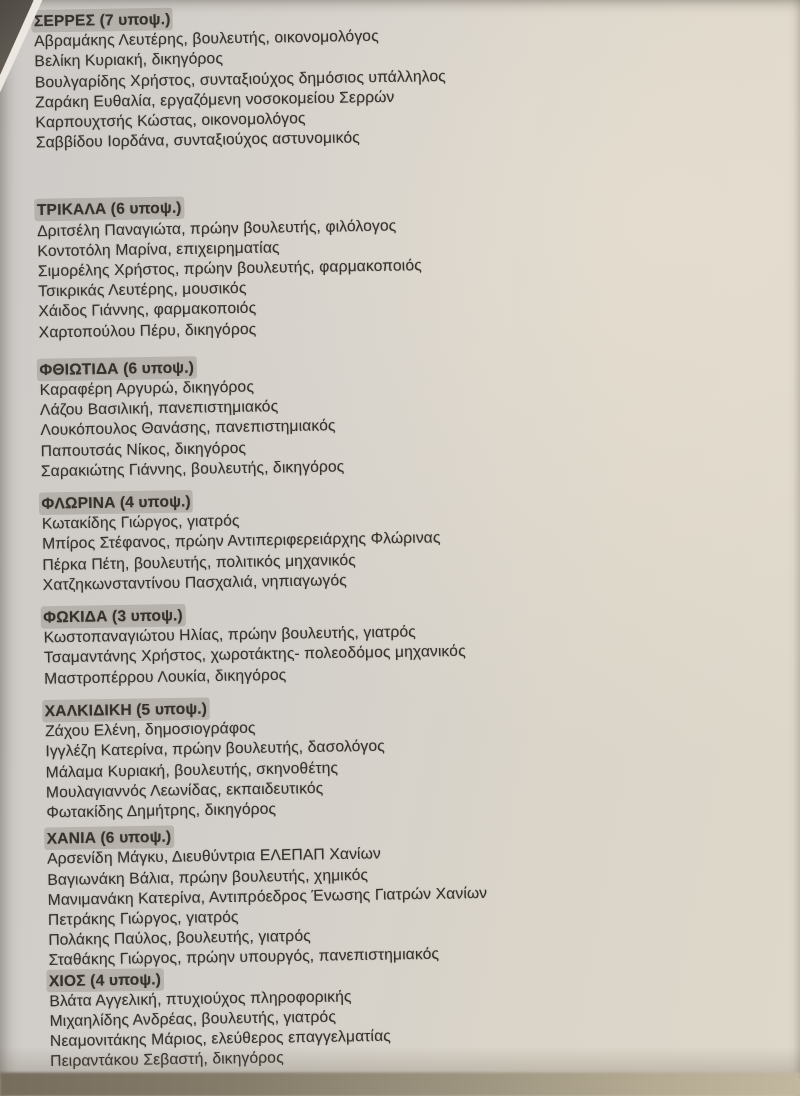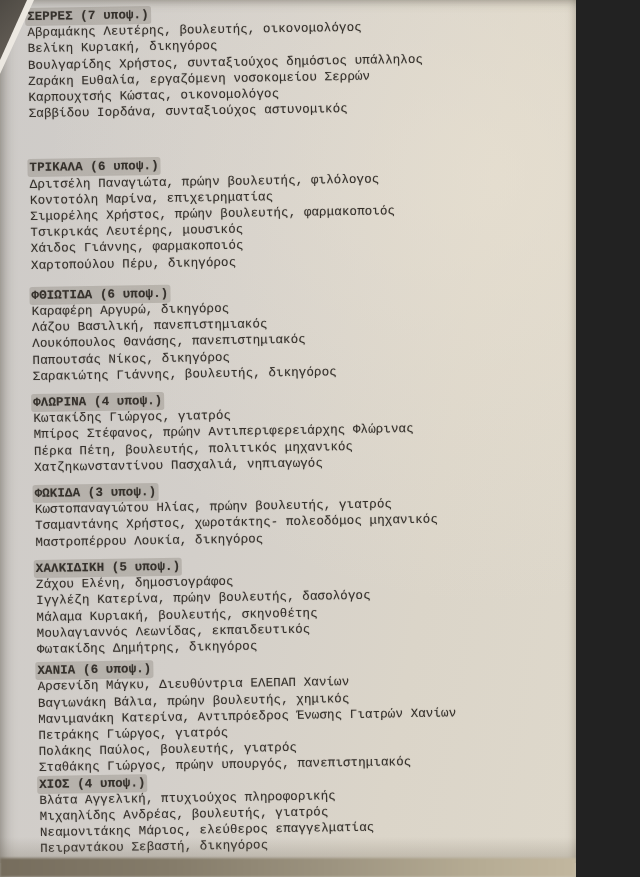--- a/index.html
+++ b/index.html
@@ -1,21 +1,21 @@
 <!DOCTYPE html>
 <html lang="el" style="--text: #35312c; --highlight: rgba(120,113,103,0.30); --paper: #d5d1cb; --table-edge: #8a8170;"><head>
 <meta charset="utf-8">
 <style>
   html, body { margin: 0; padding: 0; background: #222; }
   .photo {
     position: relative;
-    width: 576px;
+    width: 640px;
     height: 877px;
     overflow: hidden;
-    font-family: Liberation Mono, monospace;
+    font-family: Liberation Sans, sans-serif;
     background:
       radial-gradient(140% 90% at 85% 20%, rgba(236,228,212,0.55) 0%, rgba(236,228,212,0) 55%),
       linear-gradient(100deg, #cecbc8 0%, #d3cfca 40%, #dbd5c9 72%, #ded8cb 100%);
     box-shadow:
       inset 10px 0 14px -8px rgba(78,72,62,0.55),
       inset 0 8px 12px -8px rgba(78,72,62,0.45),
       inset -5px 0 8px -4px rgba(95,88,75,0.35);
   }
   
   .corner-edge {

